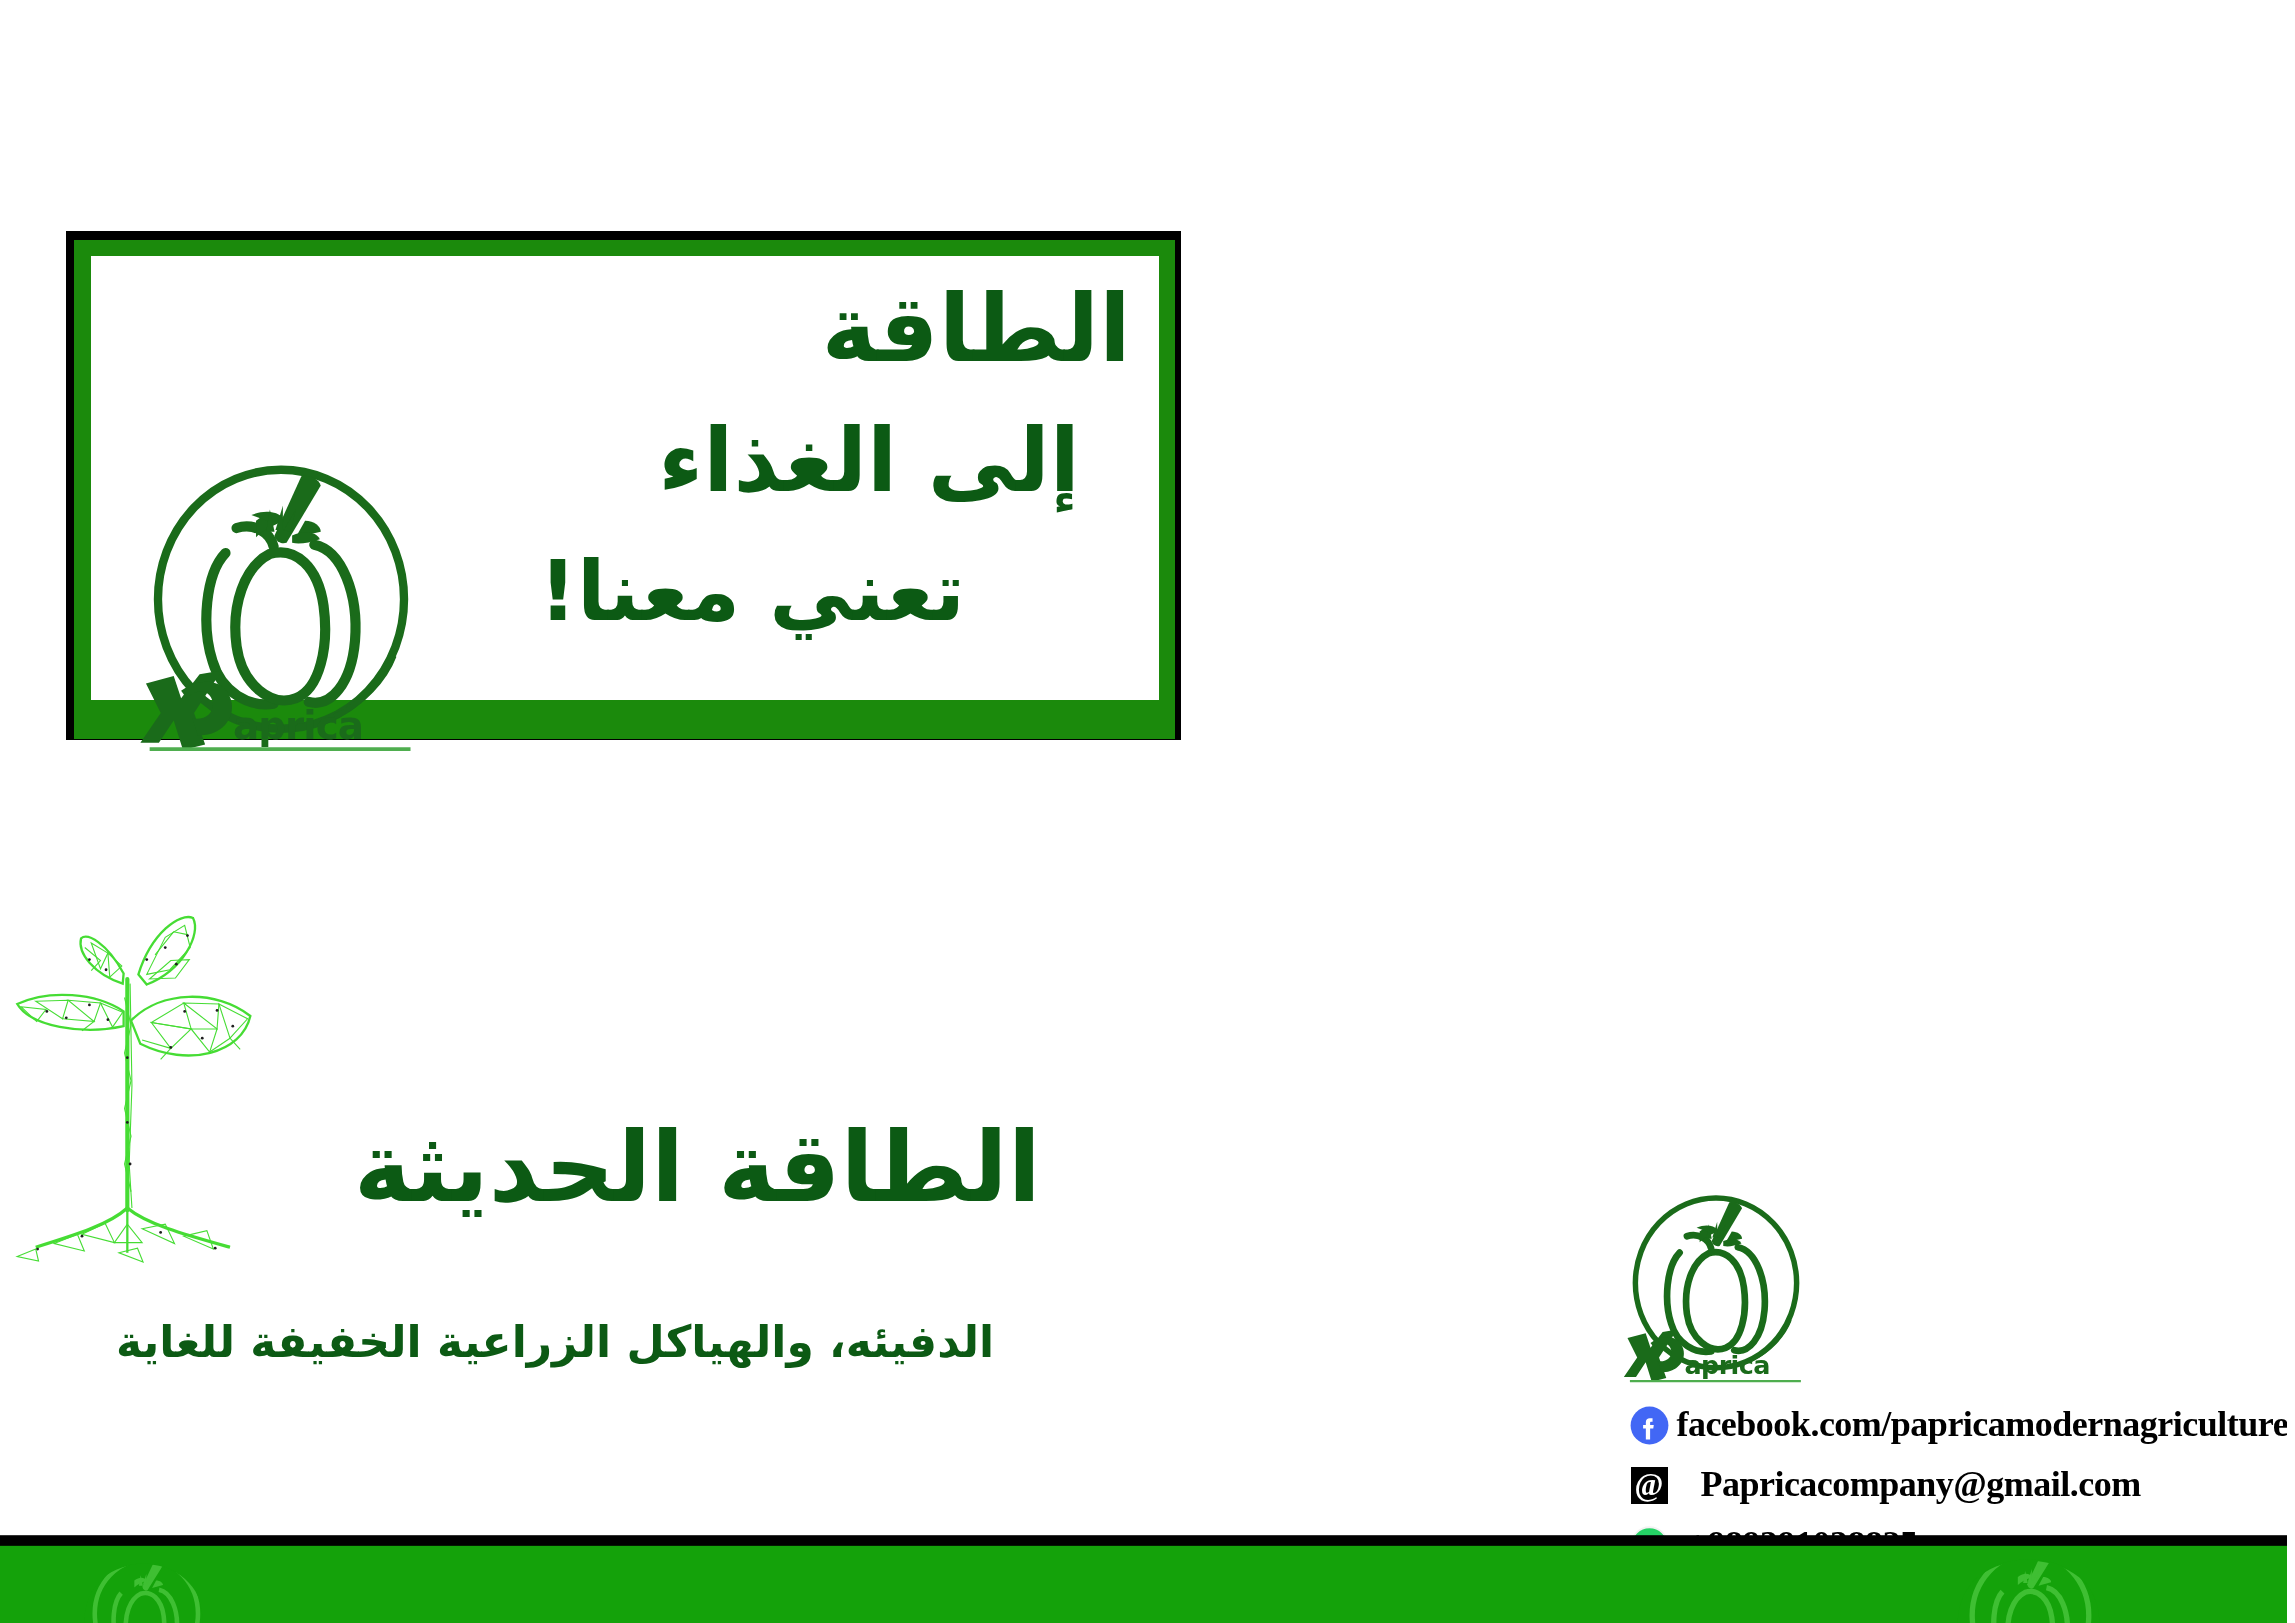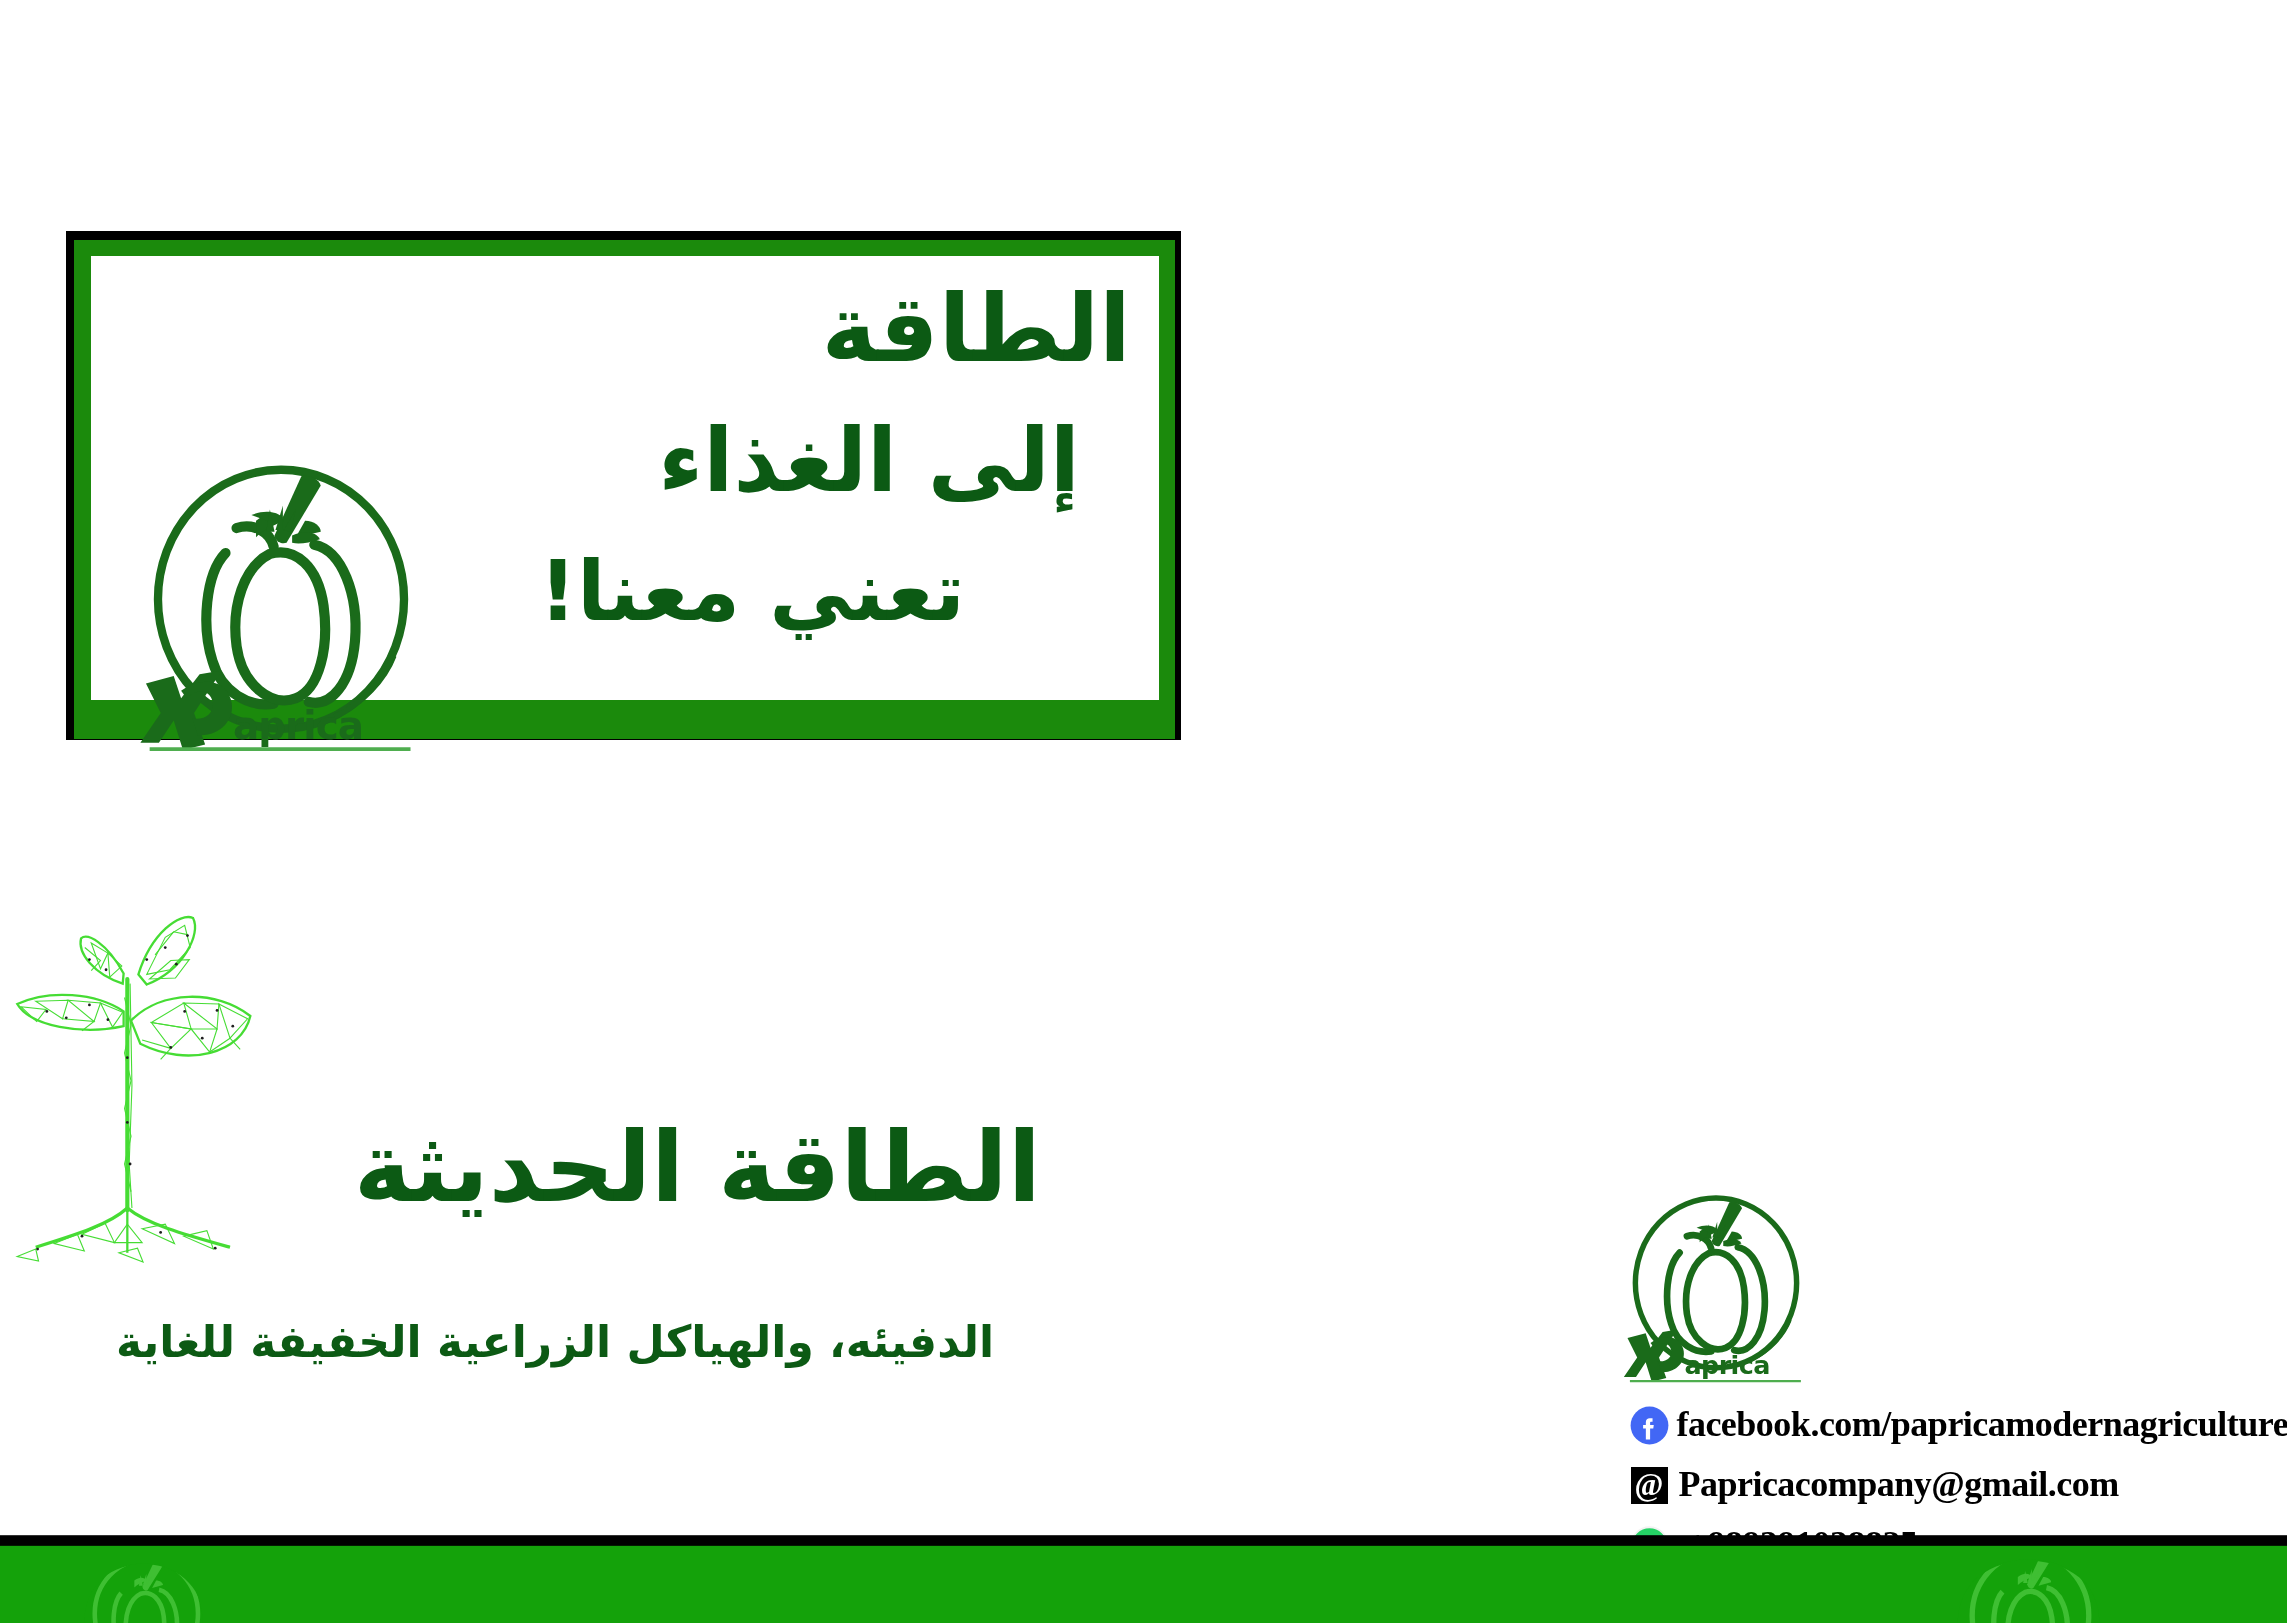--- a/index.html
+++ b/index.html
@@ -335,21 +335,21 @@
           <path d="M37 20 h-4.5 c-4 0 -6.5 2.5 -6.5 6.5 V31 h-4.5 v6 h4.5 v18 h7 V37 h5.2 l0.8 -6 h-6 v-3.4 c0 -1.2 0.6 -1.8 2 -1.8 H37 Z" fill="#ffffff"></path>
         </svg>
       </div>
       <div class="contact-text">facebook.com/papricamodernagriculture</div>
     </div>
 
     <div class="contact-row">
       <div class="contact-icon">
         <div class="at-box">@</div>
       </div>
-      <div class="contact-text" style="margin-left:2px;">Papricacompany@gmail.com</div>
+      <div class="contact-text" style="margin-left:24px;">Papricacompany@gmail.com</div>
     </div>
 
     <div class="contact-row">
       <div class="contact-icon">
         <svg viewBox="0 0 64 64" width="39" height="39">
           <circle cx="32" cy="32" r="30" fill="#25d366" stroke="#f2f2f2" stroke-width="3"></circle>
           <path d="M24 20 c2 -1 3.5 -0.5 4.4 1.2 l2.2 4.2 c0.6 1.2 0.3 2.2 -0.6 3 l-1.7 1.5 c-0.6 0.6 -0.7 1.2 -0.3 2 c1.4 2.8 4.2 5.6 7 7 c0.8 0.4 1.4 0.3 2 -0.3 l1.5 -1.7 c0.8 -0.9 1.8 -1.2 3 -0.6 l4.2 2.2 c1.7 0.9 2.2 2.4 1.2 4.4 c-1.2 2.4 -4 4.2 -7 4 C32 46.4 20 36 18 26.6 c-0.6 -2.8 1.6 -5.2 4 -6.4 Z" fill="#ffffff"></path>
         </svg>
       </div>
       <div class="contact-text" style="margin-left:11px;">+989391038825</div>

